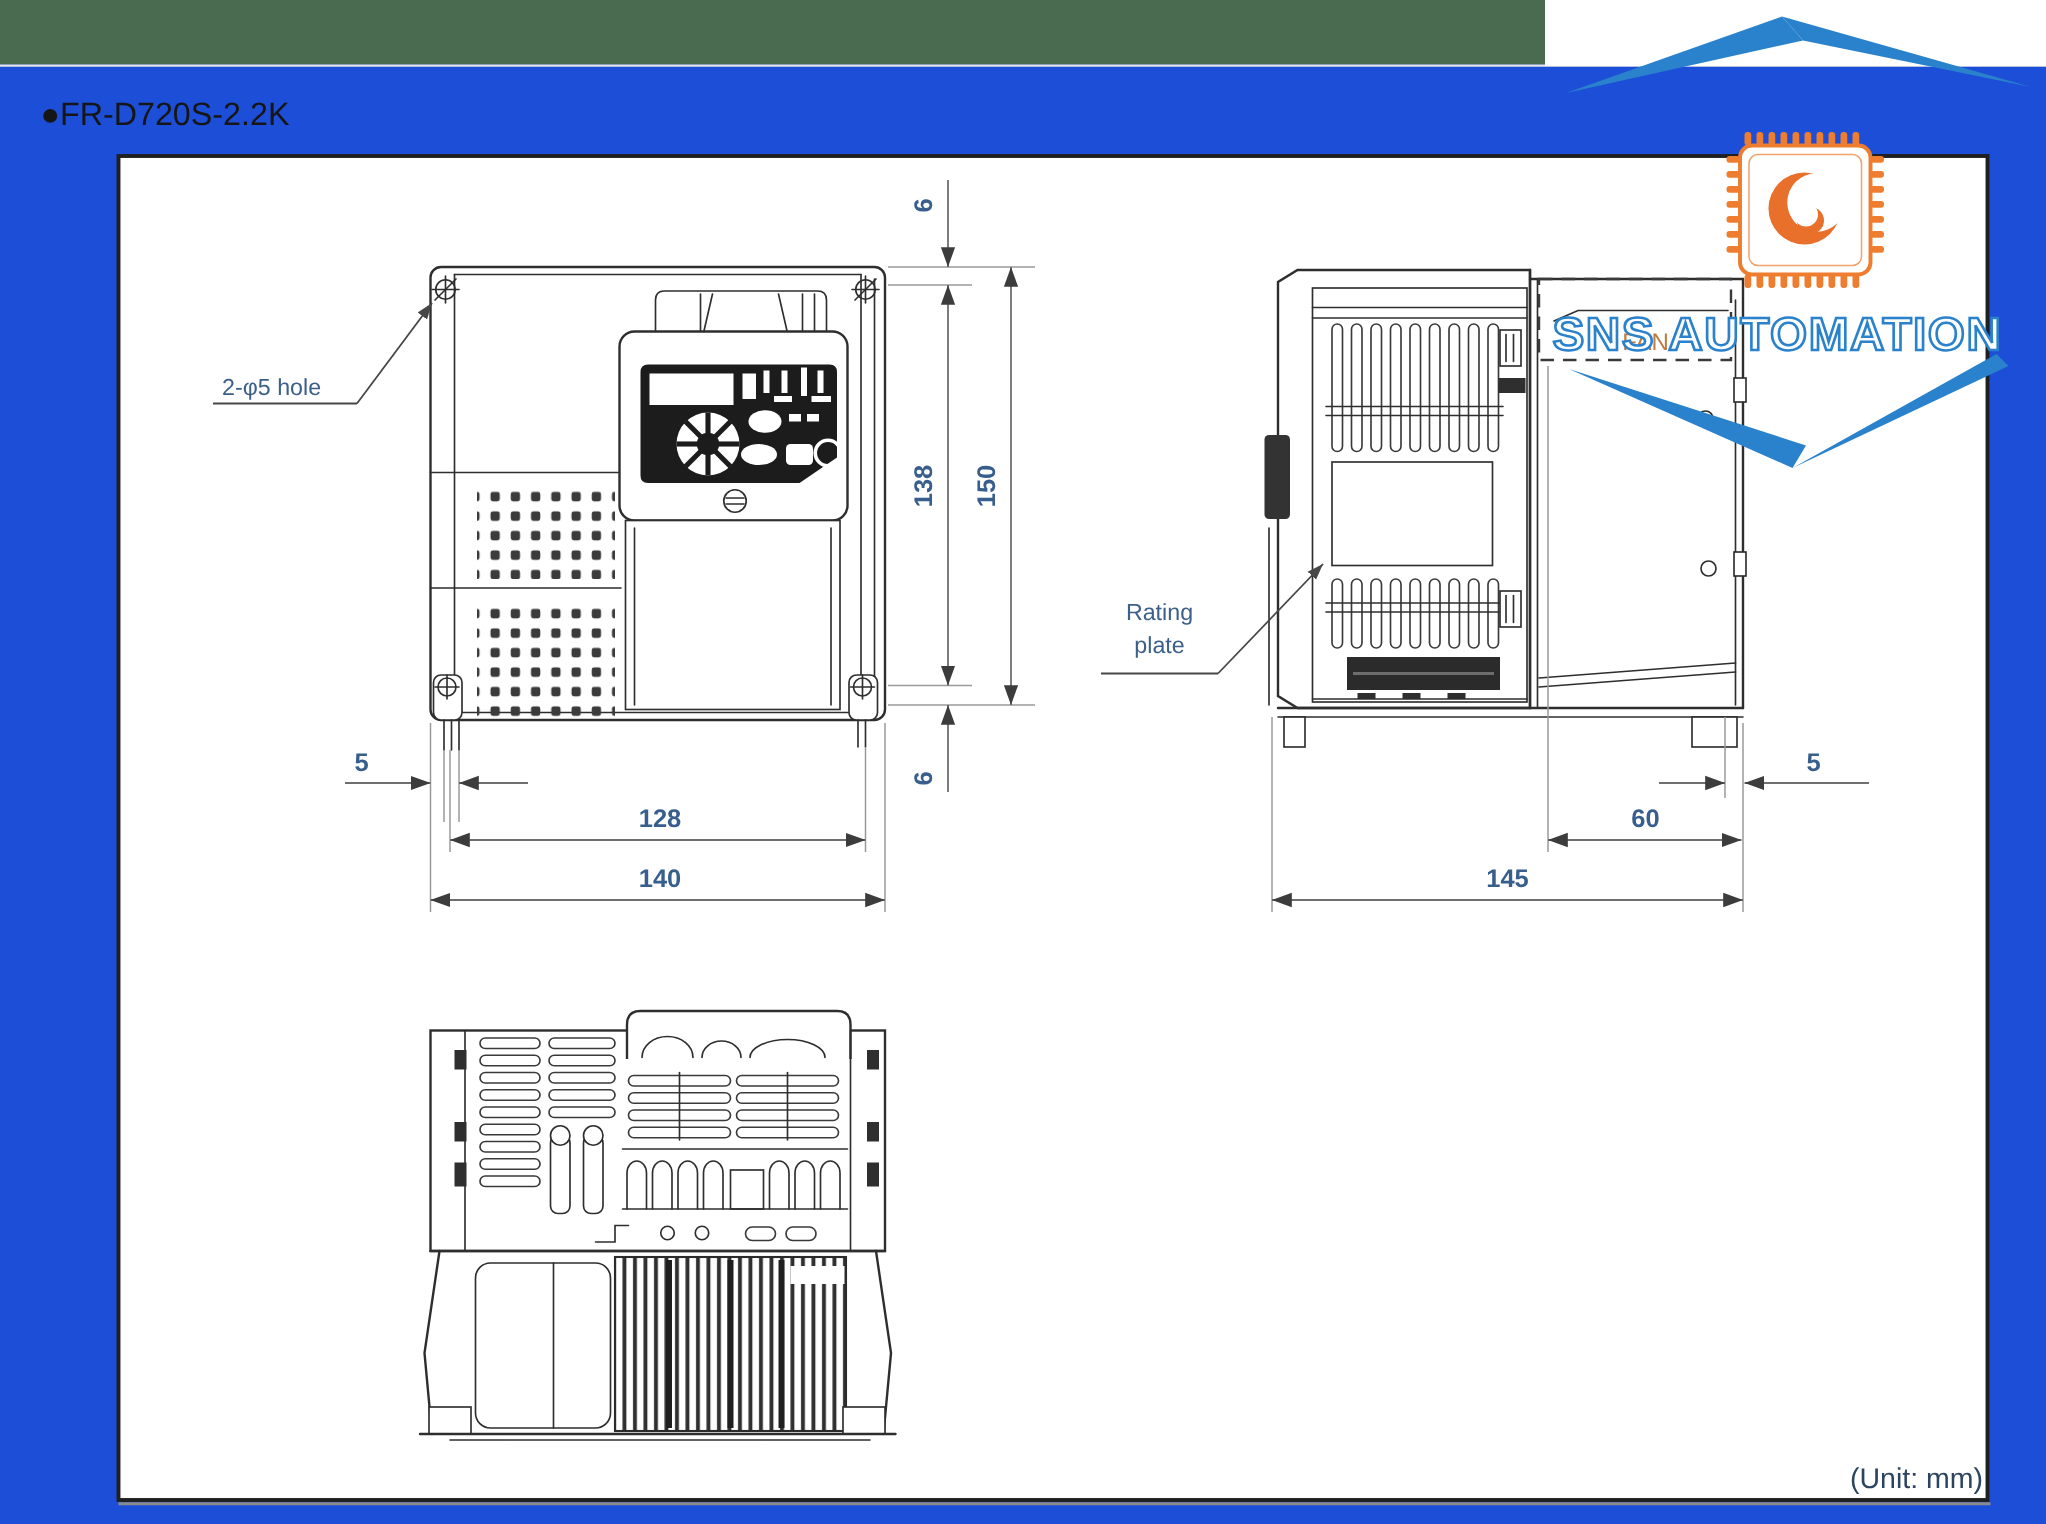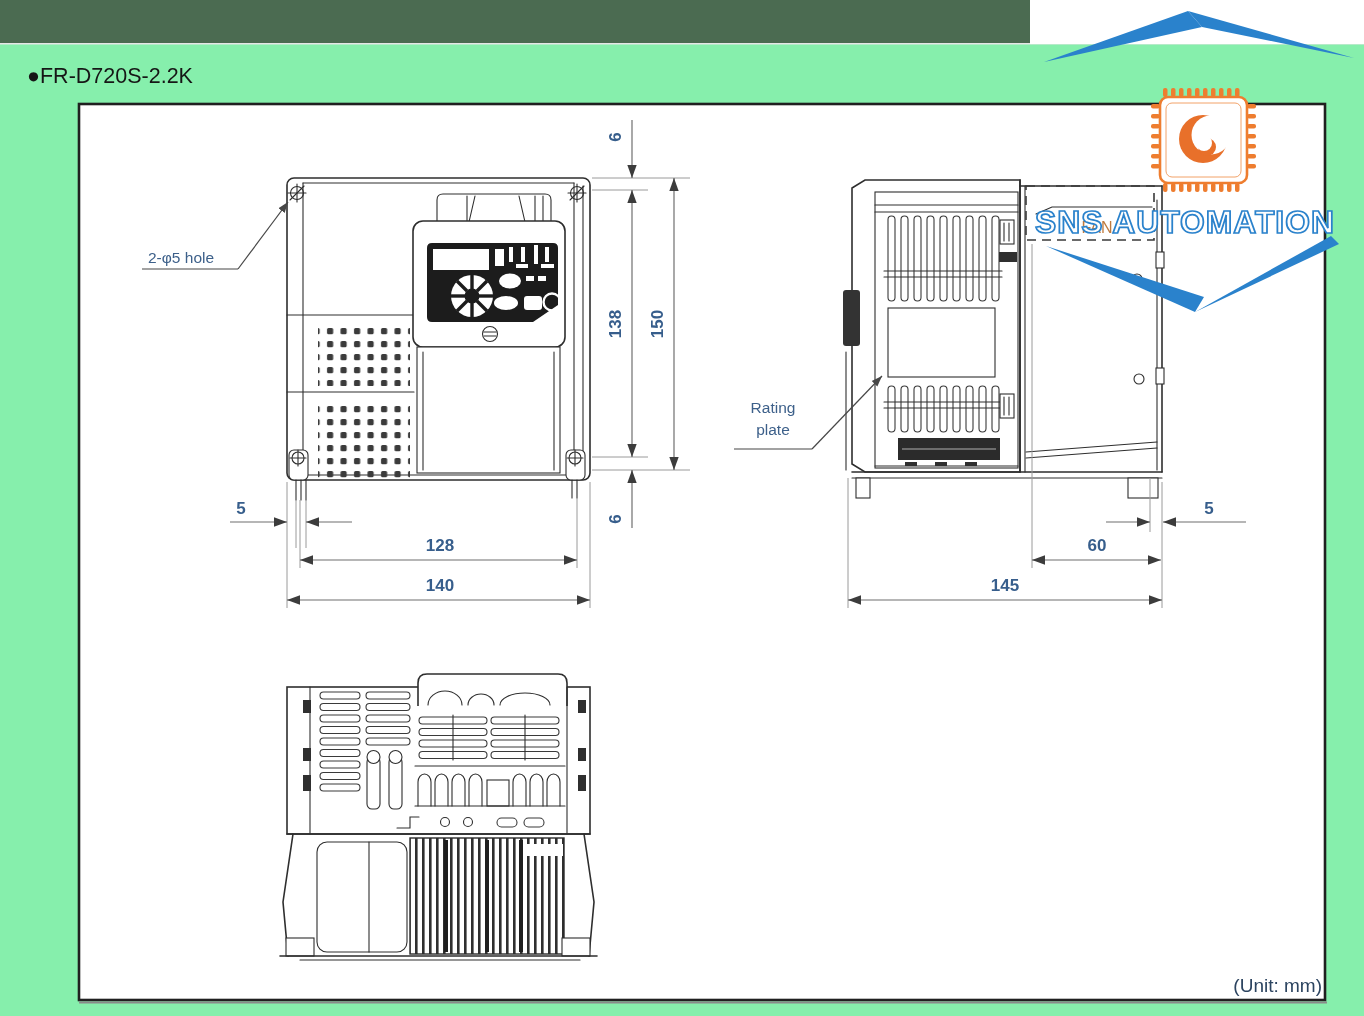--- a/index.html
+++ b/index.html
@@ -1,16 +1,16 @@
 <!DOCTYPE html>
 <html><head>
 <meta charset="utf-8">
 <style>
   html,body{margin:0;padding:0;background:#fff;}
-  .page{position:relative;width:1364px;height:1016px;background:#86efac;overflow:hidden;
+  .page{position:relative;width:1364px;height:1016px;background:#1d4ed8;overflow:hidden;
         font-family:"Liberation Sans",sans-serif;}
   svg{position:absolute;left:0;top:0;}
   
   .ln {stroke:#2e2e2e;stroke-width:1.6;fill:none;stroke-linecap:round;}
   .ln2{stroke:#2e2e2e;stroke-width:1.1;fill:none;stroke-linecap:round;}
   .fw {fill:#ffffff;stroke:#2e2e2e;stroke-width:1.6;}
   .fw2{fill:#ffffff;stroke:#2e2e2e;stroke-width:1.1;}
   .dk {fill:#2f2f2f;stroke:none;}
   .slat{fill:#ffffff;stroke:#3a3a3a;stroke-width:1.1;}
   

